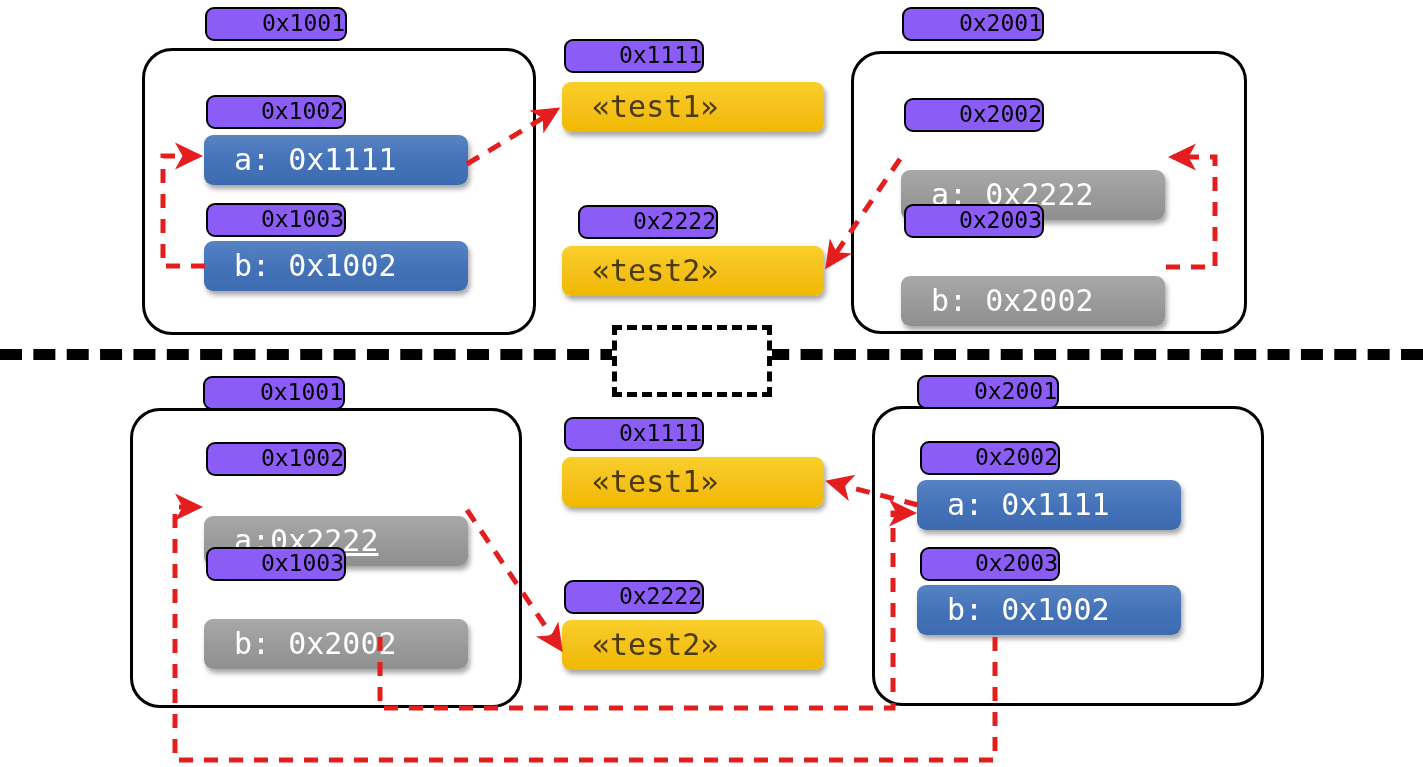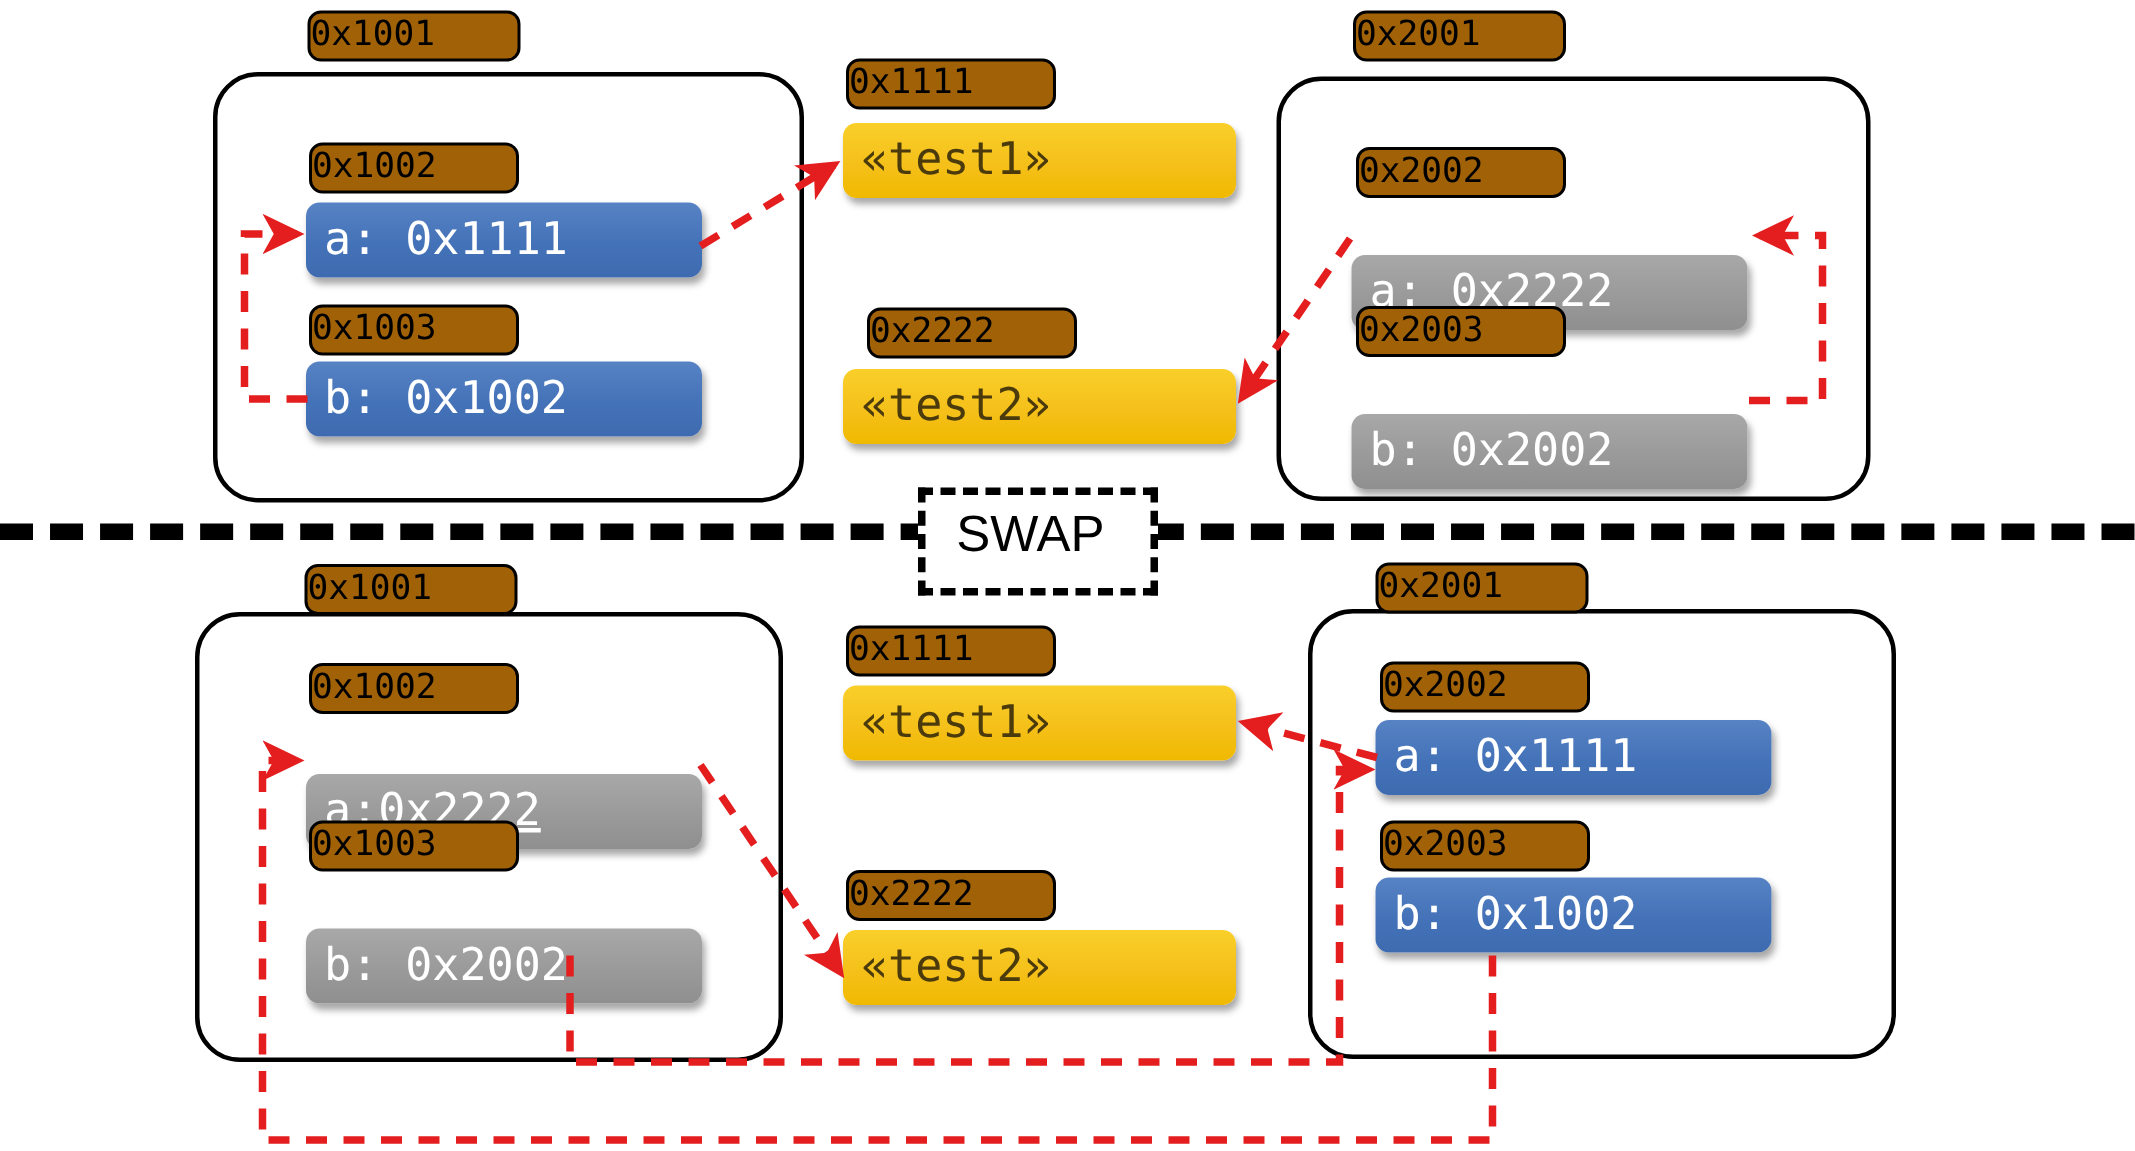--- a/index.html
+++ b/index.html
@@ -4,28 +4,28 @@
 <style>
   html,body{margin:0;padding:0;background:#ffffff;}
   body{width:1423px;height:767px;position:relative;overflow:hidden;
        font-family:"DejaVu Sans Mono","Liberation Mono",monospace;}
   #stage{position:absolute;left:0;top:0;width:1423px;height:767px;}
 
   
   .container{position:absolute;border:3px solid #000;border-radius:30px;background:#fff;}
 
   
-  .addr{position:absolute;background:#a16207;border:2.5px solid #000;border-radius:9px;
-        height:30px;line-height:28px;text-align:left;color:#000;
+  .addr{position:absolute;background:#8b5cf6;border:2.5px solid #000;border-radius:9px;
+        height:30px;line-height:28px;text-align:right;color:#000;
         font-size:23px;letter-spacing:0px;z-index:6;
         font-family:"DejaVu Sans Mono","Liberation Mono",monospace;}
 
   
   .cell{position:absolute;height:50px;line-height:50px;border-radius:9px;
-        color:#ffffff;font-size:30px;padding-left:12px;box-sizing:border-box;
+        color:#ffffff;font-size:30px;padding-left:30px;box-sizing:border-box;
         z-index:5;white-space:pre;
         font-family:"DejaVu Sans Mono","Liberation Mono",monospace;
         box-shadow:2px 4px 5px rgba(0,0,0,0.35);}
   .cell.blue{background:linear-gradient(to bottom,#5783c4 0%,#4472b8 55%,#3e6bb0 100%);}
   .cell.gray{background:linear-gradient(to bottom,#a8a8a8 0%,#9a9a9a 55%,#8f8f8f 100%);margin-top:34px;}
   .cell.yellow{background:linear-gradient(to bottom,#f9cf2a 0%,#f5c01a 55%,#f0b900 100%);
                color:#4a3a0c;}
 
   
   #divider{position:absolute;left:0;top:349px;width:1423px;height:0;
@@ -63,21 +63,20 @@
   <div class="cell gray" style="left:901px;top:242px;width:264px;">b: 0x2002</div>
 
   <div class="addr" style="left:564px;top:39px;width:136px;">0x1111</div>
   <div class="cell yellow" style="left:562px;top:82px;width:262px;">«test1»</div>
 
   <div class="addr" style="left:578px;top:205px;width:136px;">0x2222</div>
   <div class="cell yellow" style="left:562px;top:246px;width:262px;">«test2»</div>
 
   <div id="divider"></div>
   <div id="swapbox"></div>
-  <div id="swaplabel">SWAP</div>
 
   <div class="container" style="left:130px;top:408px;width:386px;height:294px;"></div>
   <div class="addr" style="left:203px;top:376px;width:138px;">0x1001</div>
 
   <div class="addr" style="left:206px;top:442px;width:136px;">0x1002</div>
   <div class="cell gray" style="left:204px;top:482px;width:264px;text-decoration:underline;">a:0x2222</div>
 
   <div class="addr" style="left:206px;top:547px;width:136px;">0x1003</div>
   <div class="cell gray" style="left:204px;top:585px;width:264px;">b: 0x2002</div>
 

